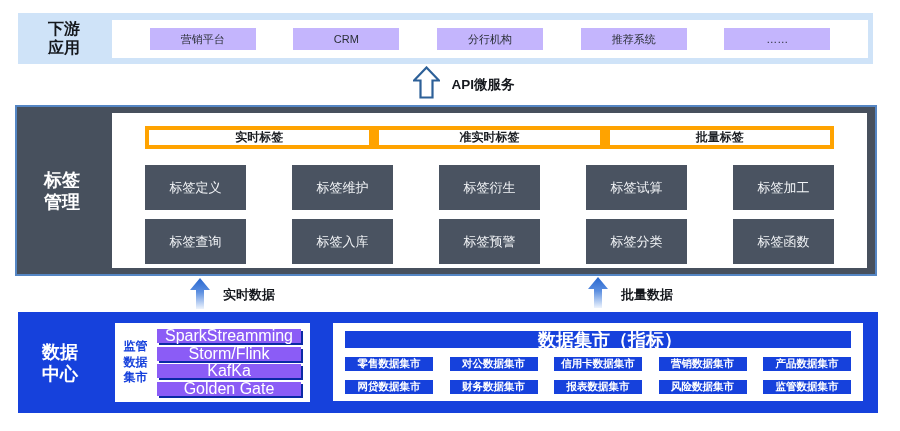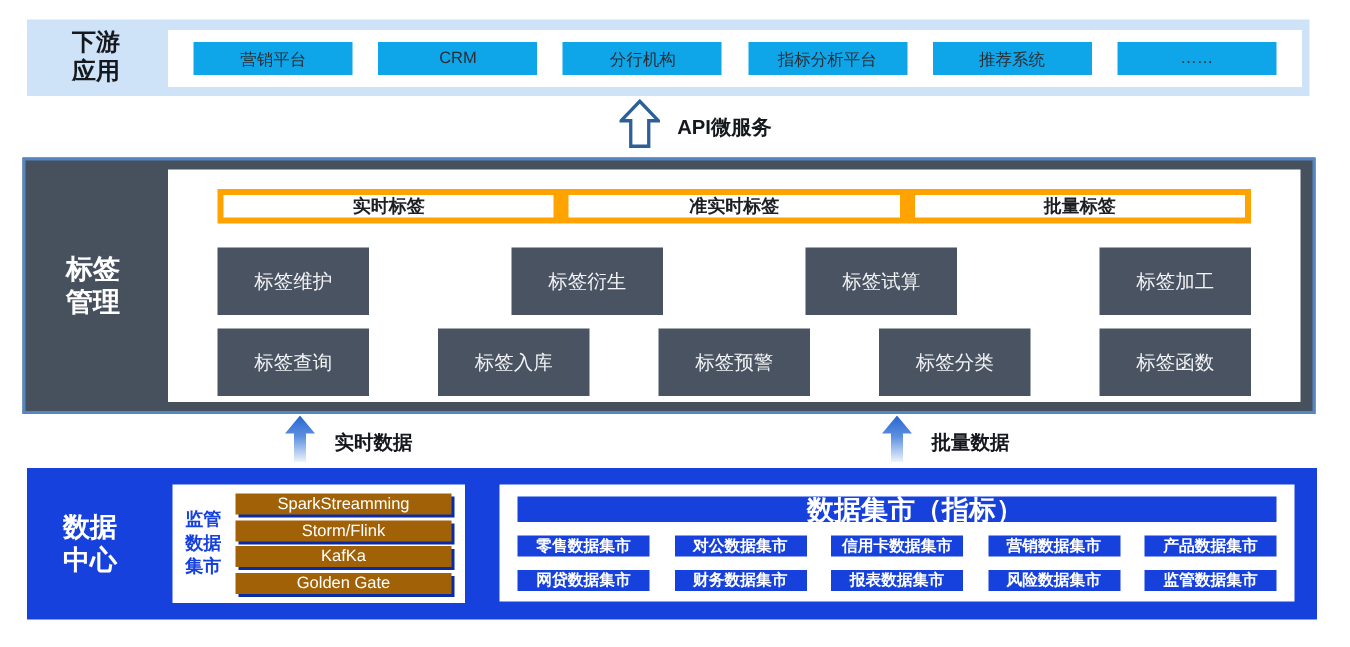--- a/index.html
+++ b/index.html
@@ -35,21 +35,21 @@
     position: absolute;
     left: 94px; top: 7px;
     width: 756px; height: 38px;
     background: #ffffff;
     display: flex;
     align-items: center;
     justify-content: space-evenly;
   }
   .app-box {
     width: 106px; height: 22px;
-    background: #0ea5e9;
+    background: #c4b5fd;
     display: flex; align-items: center; justify-content: center;
     font-size: 11px; color: #2a2f36;
     white-space: nowrap;
   }
 
   
   .api-row {
     position: absolute;
     left: 0; top: 64px;
     width: 900px; height: 41px;
@@ -158,24 +158,24 @@
     margin-right: 8px;
   }
   .rt-items {
     flex: 1;
     display: flex; flex-direction: column;
     justify-content: space-between;
     height: 100%;
   }
   .rt-item {
     height: 14px;
-    background: #a16207;
+    background: #8b5cf6;
     box-shadow: 2px 2px 0 #0a2aa6;
     color: #ffffff;
-    font-size: 11px;
+    font-size: 16px;
     display: flex; align-items: center; justify-content: center;
     white-space: nowrap;
   }
   .dm-panel {
     position: absolute;
     left: 315px; top: 11px;
     width: 530px; height: 78px;
     background: #ffffff;
     padding: 8px 12px 8px 12px;
   }
@@ -203,21 +203,20 @@
 <body>
 
 <div class="stage">
 
   <div class="band-top">
     <div class="band-label">下游应用</div>
     <div class="top-panel">
       <div class="app-box">营销平台</div>
       <div class="app-box">CRM</div>
       <div class="app-box">分行机构</div>
-      <div class="app-box">指标分析平台</div>
       <div class="app-box">推荐系统</div>
       <div class="app-box">……</div>
     </div>
   </div>
 
   <div class="api-row">
     <span>
       <svg width="27" height="33" viewBox="0 0 27 33">
         <path d="M13.5 1.5 L26 14.5 H19.5 V31.5 H7.5 V14.5 H1 Z" fill="#ffffff" stroke="#2d6098" stroke-width="2.2" stroke-linejoin="miter"></path>
       </svg>
@@ -230,20 +229,21 @@
     <div class="mid-panel">
 
       <div class="tagtype-bar">
         <div class="tagtype-box">实时标签</div>
         <div class="tagtype-box">准实时标签</div>
         <div class="tagtype-box">批量标签</div>
       </div>
 
       <div class="fn-grid">
         <div class="fn-row">
+          <div class="fn-box">标签定义</div>
           <div class="fn-box">标签维护</div>
           <div class="fn-box">标签衍生</div>
           <div class="fn-box">标签试算</div>
           <div class="fn-box">标签加工</div>
         </div>
         <div class="fn-row">
           <div class="fn-box">标签查询</div>
           <div class="fn-box">标签入库</div>
           <div class="fn-box">标签预警</div>
           <div class="fn-box">标签分类</div>

